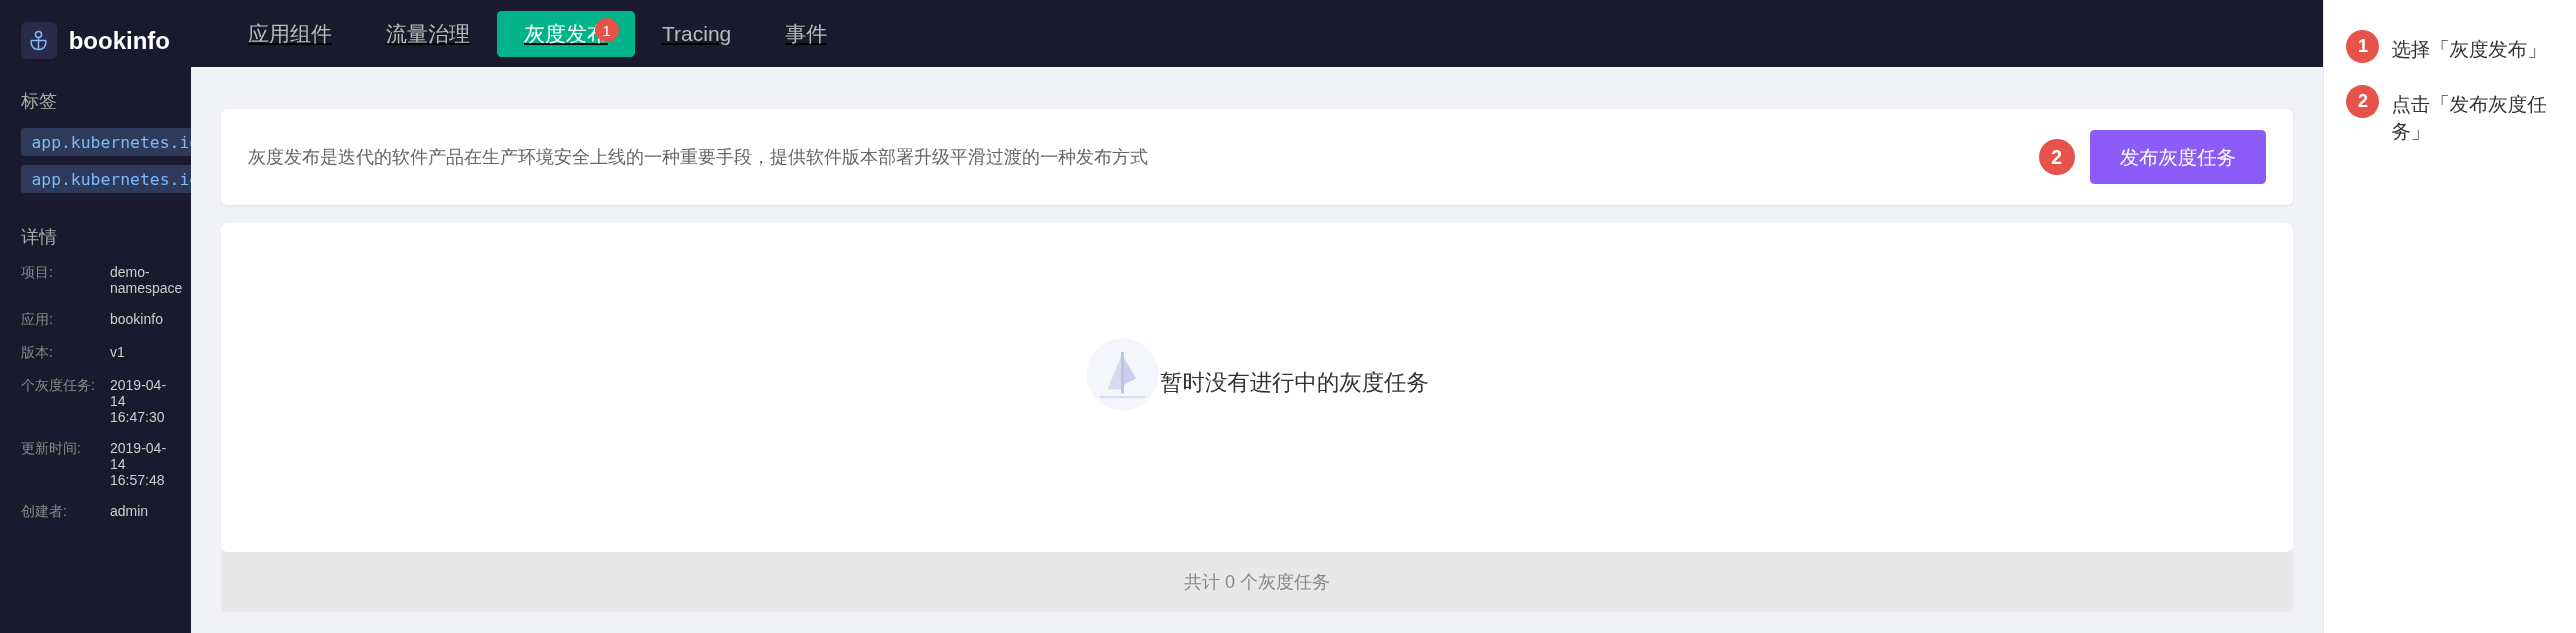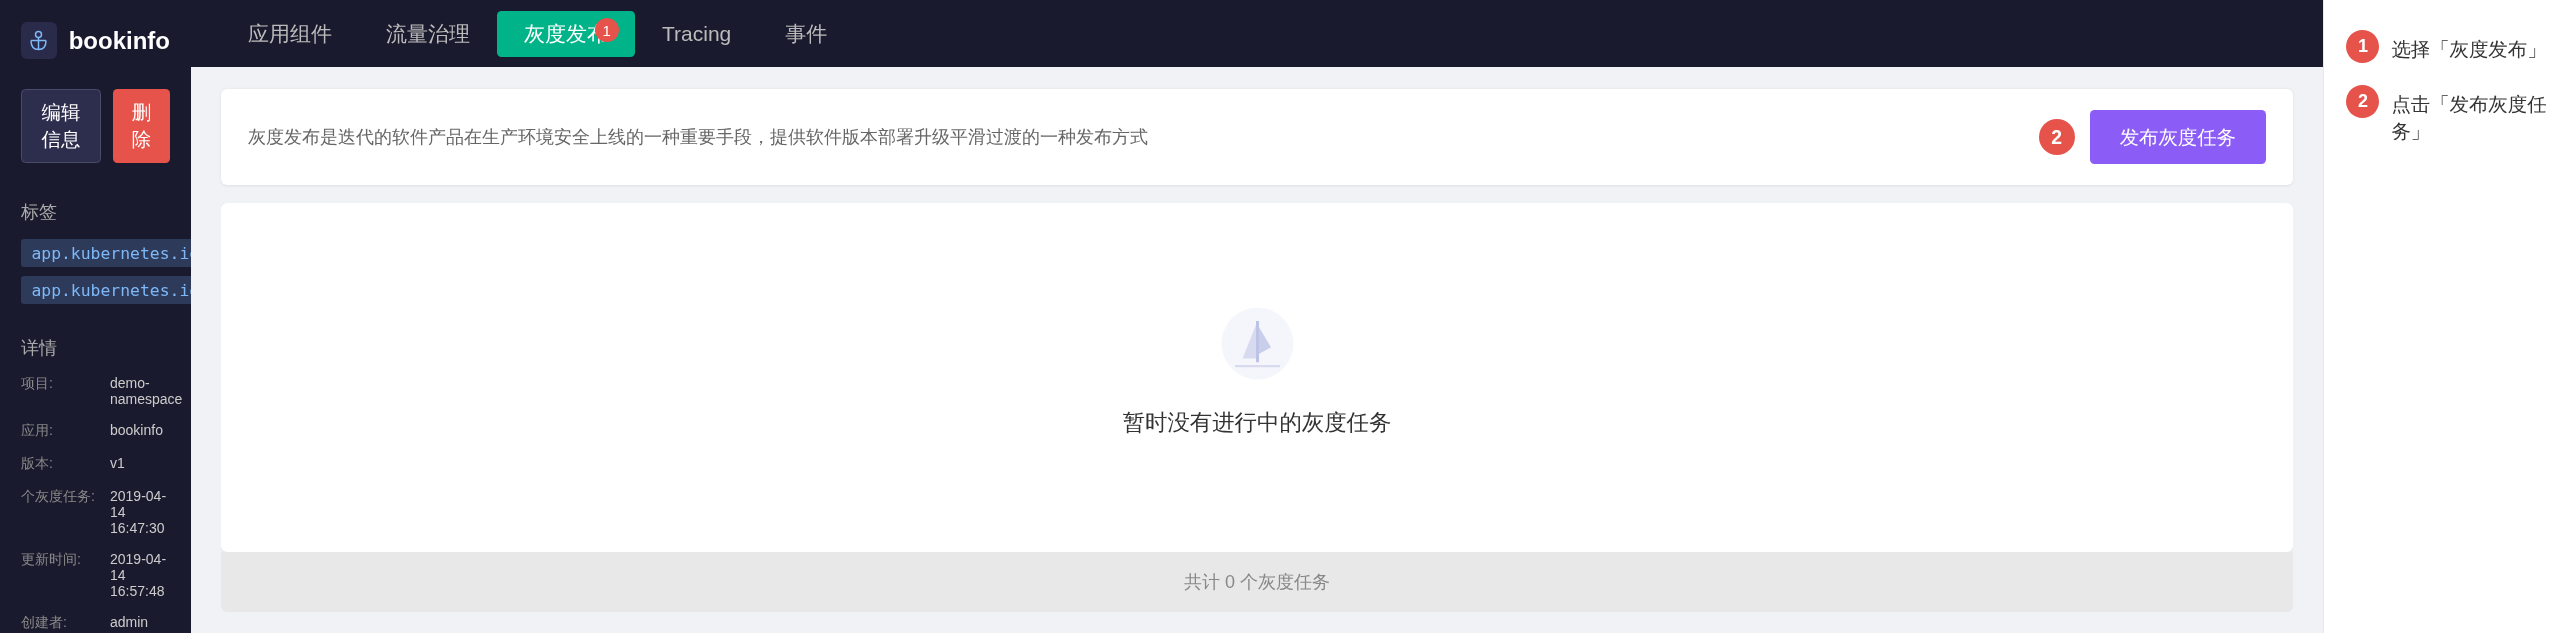--- a/index.html
+++ b/index.html
@@ -121,20 +121,21 @@
     }
 
     
     .top-nav {
       background: #1a1a2e;
       display: flex;
       align-items: center;
       padding: 0 30px;
       height: 67px;
       flex-shrink: 0;
+      text-decoration: underline;
     }
     .nav-item {
       color: #bbb;
       font-size: 21px;
       padding: 0 27px;
       height: 67px;
       display: flex;
       align-items: center;
       cursor: pointer;
       position: relative;
@@ -160,20 +161,21 @@
       justify-content: center;
     }
 
     
     .content {
       flex: 1;
       padding: 22.4px 30px;
       display: flex;
       flex-direction: column;
       overflow: hidden;
+      margin-top: 20px;
     }
 
     
     .desc-bar {
       background: #fff;
       border-radius: 6px;
       padding: 21px 27px;
       display: flex;
       align-items: center;
       justify-content: space-between;
@@ -209,21 +211,21 @@
       cursor: pointer;
       white-space: nowrap;
     }
 
     
     .empty-panel {
       background: #fff;
       border-radius: 6px;
       flex: 1;
       display: flex;
-      flex-direction: column;
+      flex-direction: row;
       align-items: center;
       justify-content: center;
       box-shadow: 0 0.7px 3px rgba(0,0,0,0.08);
     }
     .empty-icon {
       margin-bottom: 21px;
     }
     .empty-icon svg {
       width: 75px;
       height: 75px;
@@ -302,24 +304,20 @@
       <svg viewBox="0 0 36 36" fill="none" xmlns="http://www.w3.org/2000/svg">
         <circle cx="18" cy="10" r="4" stroke="#7eb8f7" stroke-width="2" fill="none"></circle>
         <line x1="18" y1="14" x2="18" y2="30" stroke="#7eb8f7" stroke-width="2"></line>
         <line x1="8" y1="18" x2="28" y2="18" stroke="#7eb8f7" stroke-width="2"></line>
         <path d="M8 18 Q8 30 18 30 Q28 30 28 18" stroke="#7eb8f7" stroke-width="2" fill="none"></path>
       </svg>
     </div>
     <span class="sidebar-title">bookinfo</span>
   </div>
 
-  <div class="sidebar-actions">
-    <button class="btn-edit">编辑信息</button>
-    <button class="btn-delete">删除</button>
-  </div>
 
   <div class="sidebar-section-title">标签</div>
 
   <div>
     <div class="label-tag">
       <span class="label-key">app.kubernetes.io/name</span>
       <span class="label-value">bookinfo</span>
     </div>
     <div class="label-tag">
       <span class="label-key">app.kubernetes.io/version</span>

